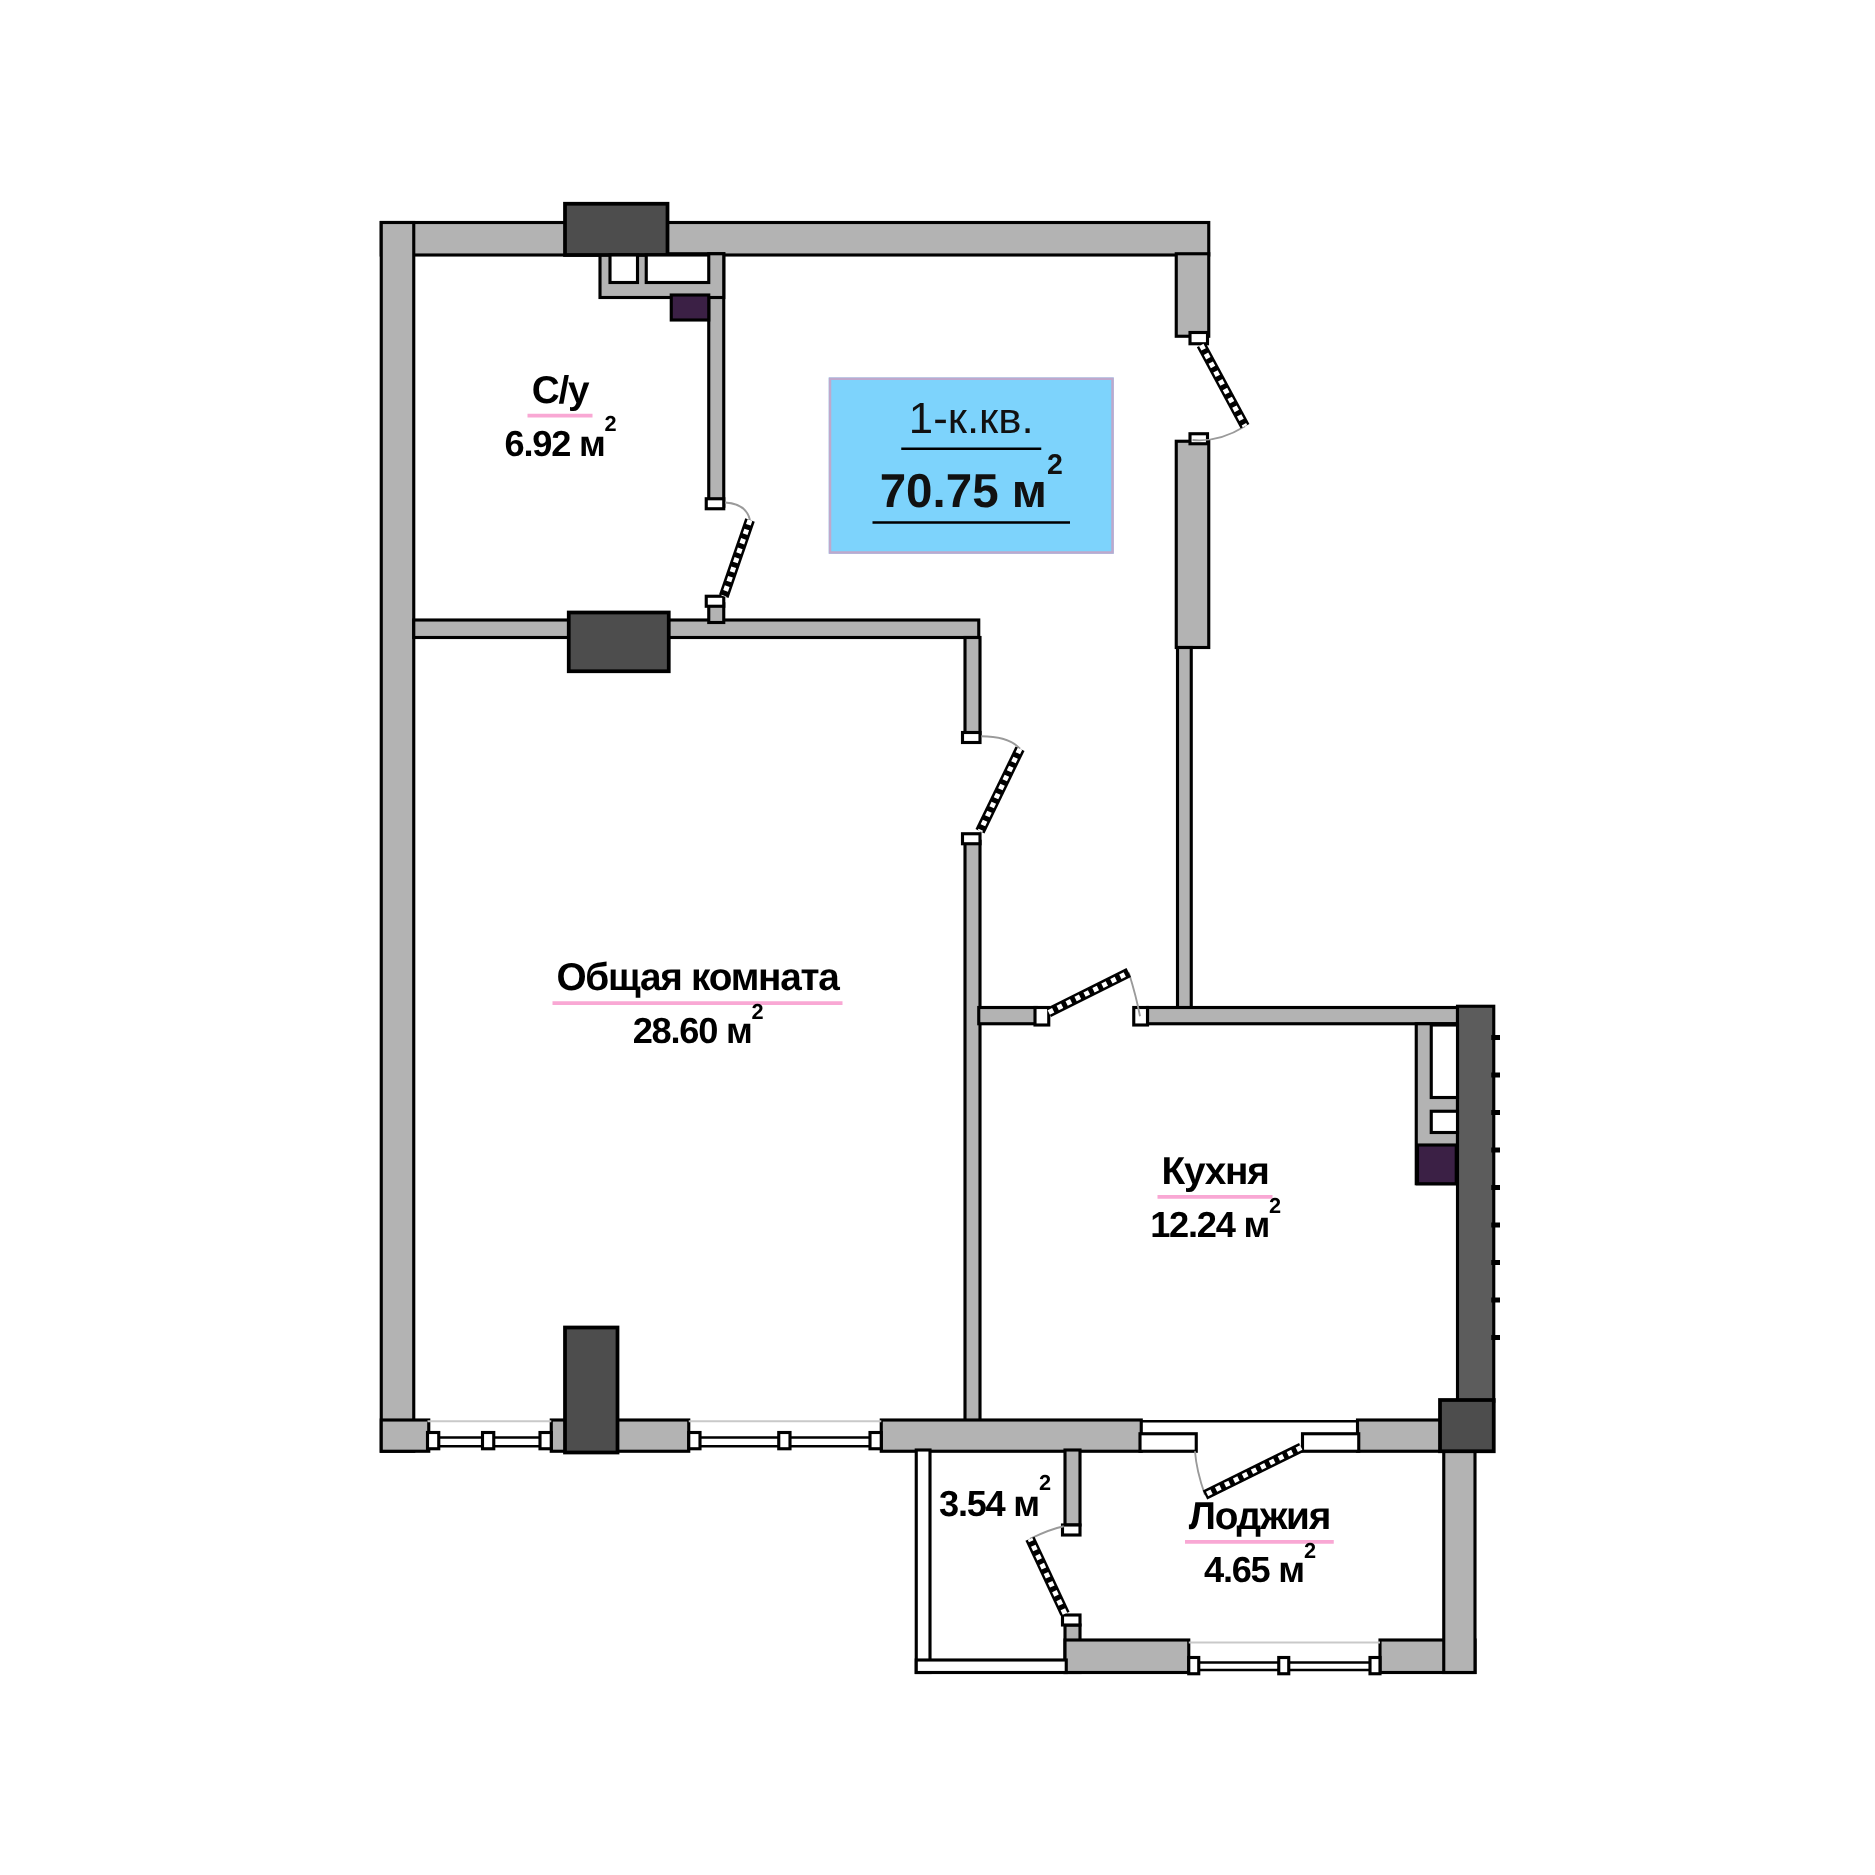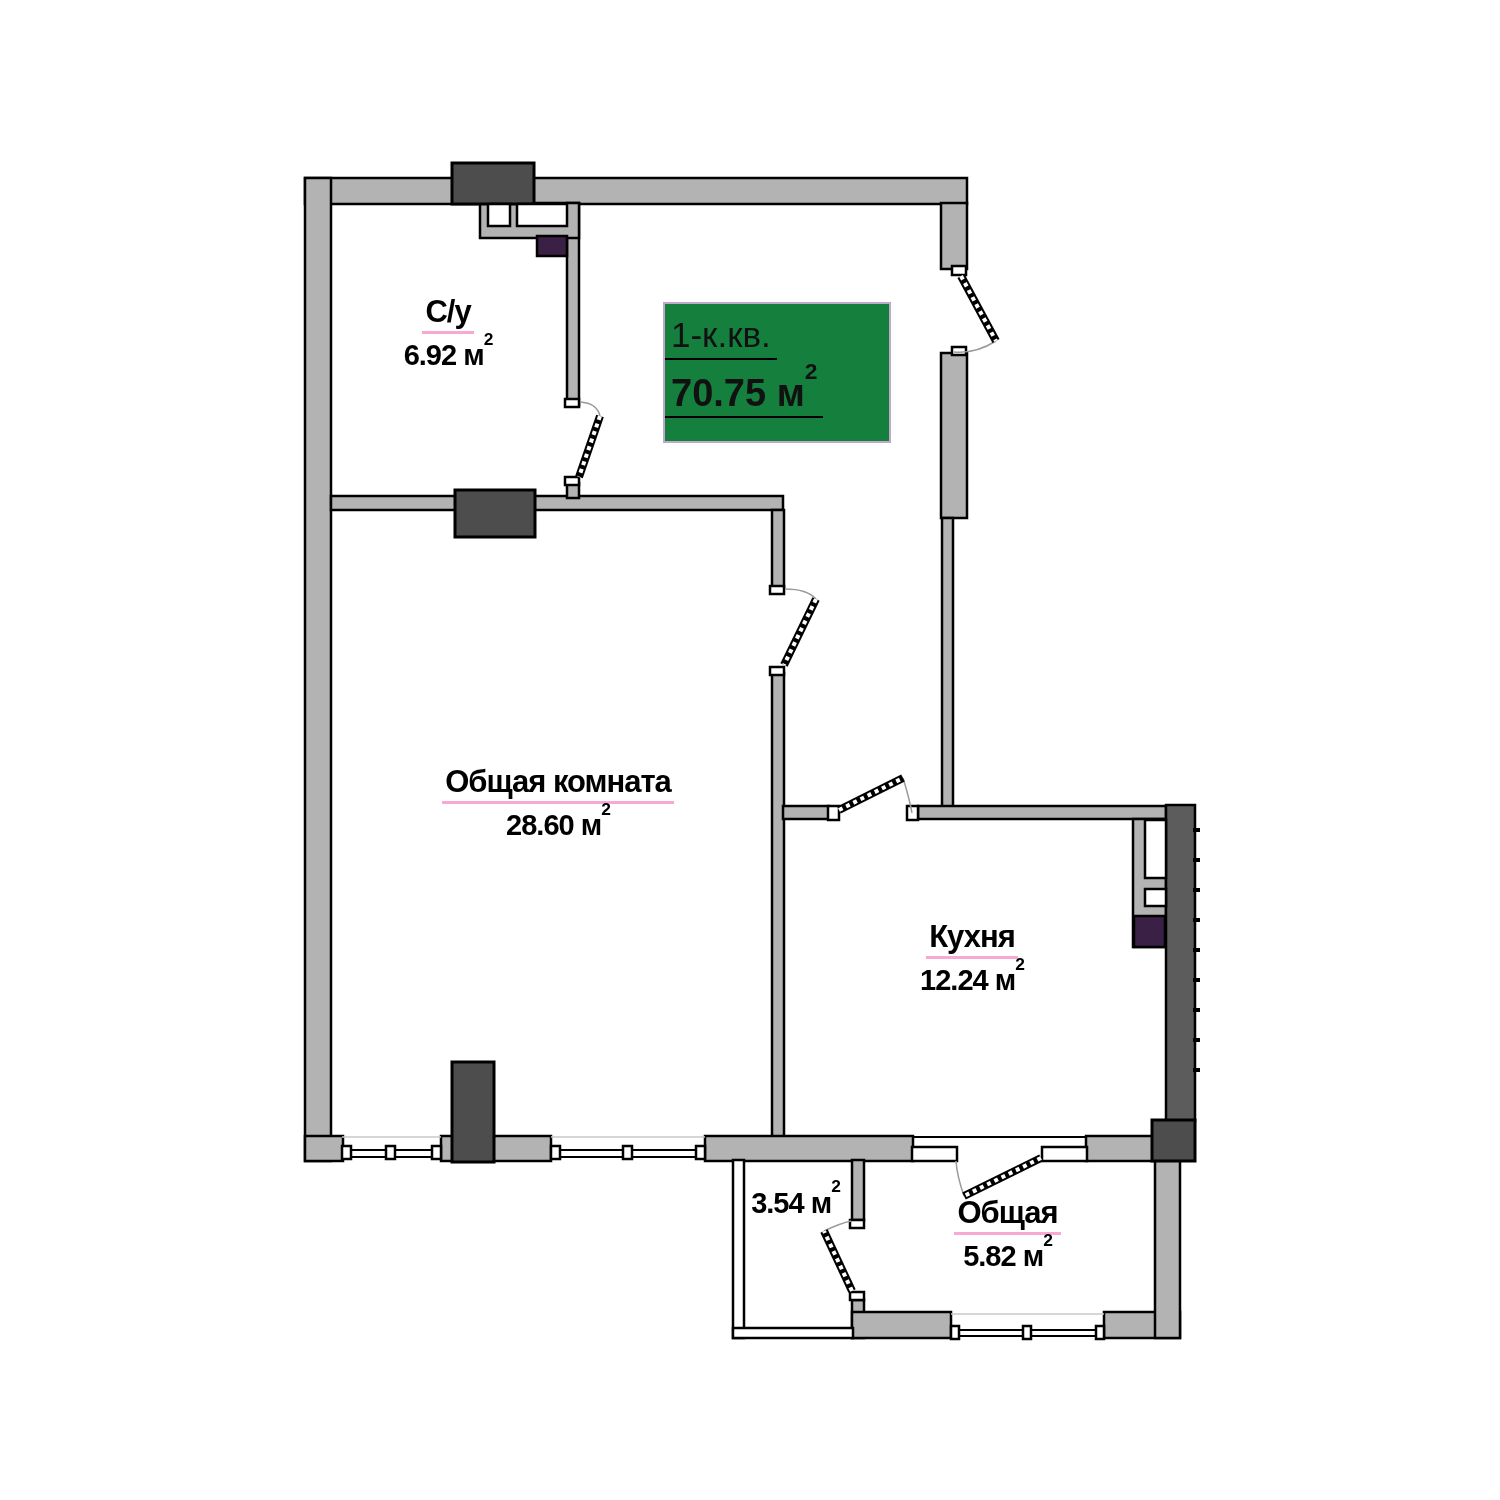--- a/index.html
+++ b/index.html
@@ -23,21 +23,21 @@
   .tick {fill:#000;}
 
   
   .room-label{position:absolute;text-align:center;color:#000;}
   .room-name{display:inline-block;font-size:31px;font-weight:bold;letter-spacing:-1px;
              border-bottom:3px solid #f9a8d4;padding:0 3px 2px 3px;line-height:1.1;}
   .room-area{font-size:29px;font-weight:bold;letter-spacing:-1px;margin-top:5px;line-height:1.1;}
   .room-area sup, .title-area sup{font-size:0.6em;position:relative;top:-0.55em;}
 
   .title-box{position:absolute;left:663px;top:302px;width:224px;height:137px;
-             border:2px solid var(--title-border);background:#15803d;}
+             border:2px solid var(--title-border);background:#7dd3fc;text-align:center;}
   .title-line1{display:inline-block;margin-top:12px;font-size:35px;color:#111;
                border-bottom:2px solid #000;padding:0 6px 3px 6px;line-height:1.1;}
   .title-area{display:inline-block;margin-top:12px;font-size:38px;color:#111;
               border-bottom:2px solid #000;padding:0 6px 2px 6px;line-height:1.1;font-weight:bold;}
 </style>
 </head>
 <body>
 
 <div id="plan">
 
@@ -193,17 +193,17 @@
   <div class="room-label" style="left:872px;top:920px;width:200px;">
     <span class="room-name">Кухня</span>
     <div class="room-area"><span>12.24</span> <span>м</span><sup>2</sup></div>
   </div>
 
   <div class="room-label" style="left:733px;top:1182px;width:125px;">
     <div class="room-area"><span>3.54</span> <span>м</span><sup>2</sup></div>
   </div>
 
   <div class="room-label" style="left:905px;top:1196px;width:205px;">
-    <span class="room-name">Общая</span>
-    <div class="room-area"><span>5.82</span> <span>м</span><sup>2</sup></div>
+    <span class="room-name">Лоджия</span>
+    <div class="room-area"><span>4.65</span> <span>м</span><sup>2</sup></div>
   </div>
 
 </div>
 
 </body></html>

